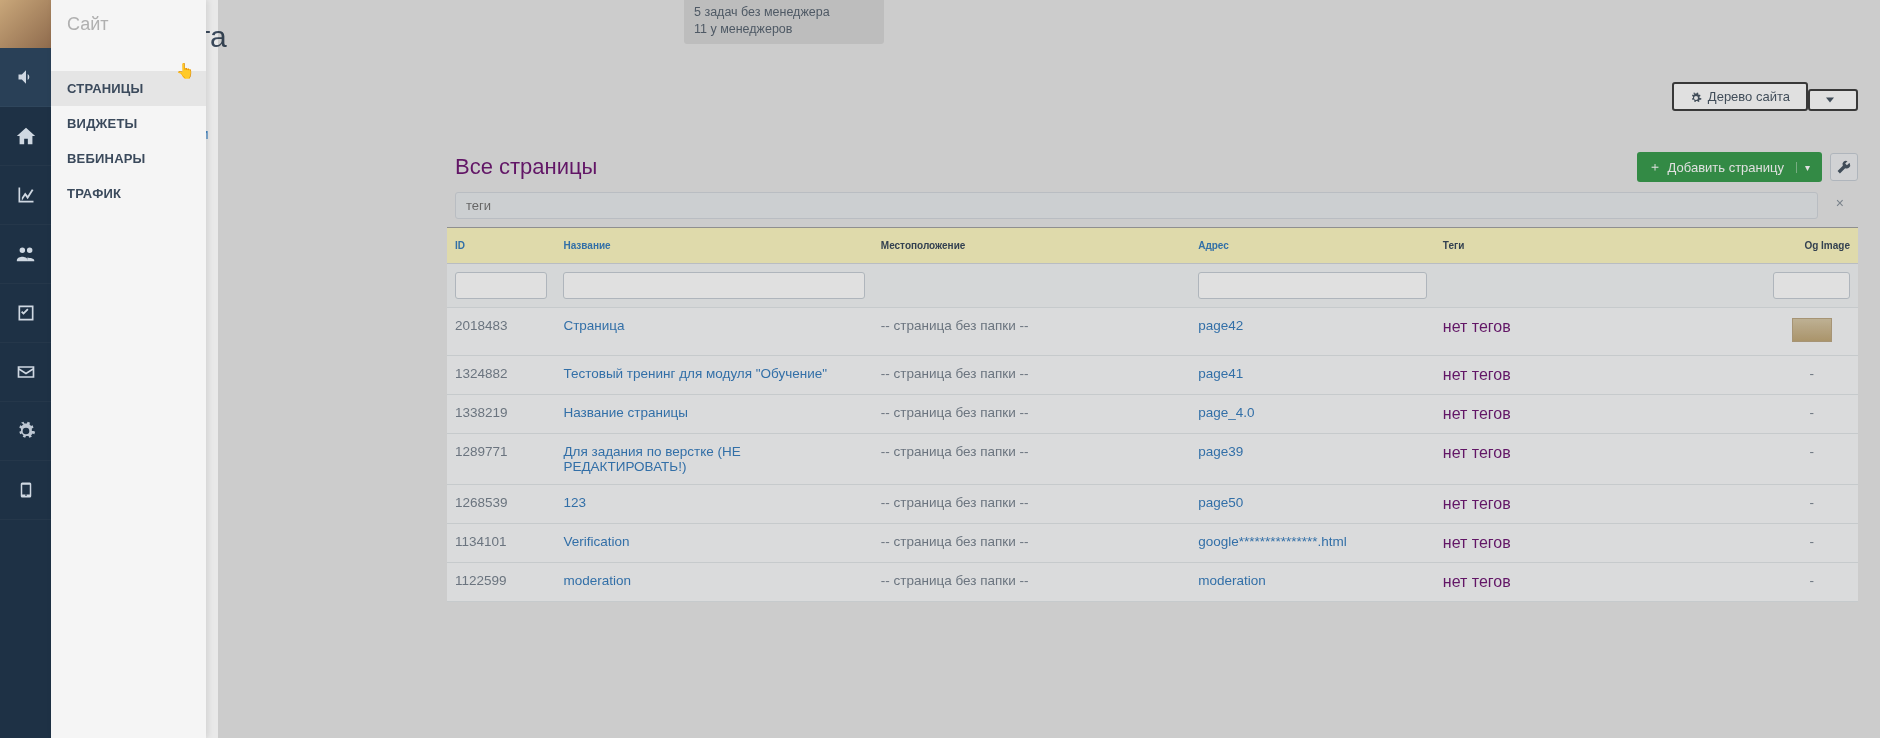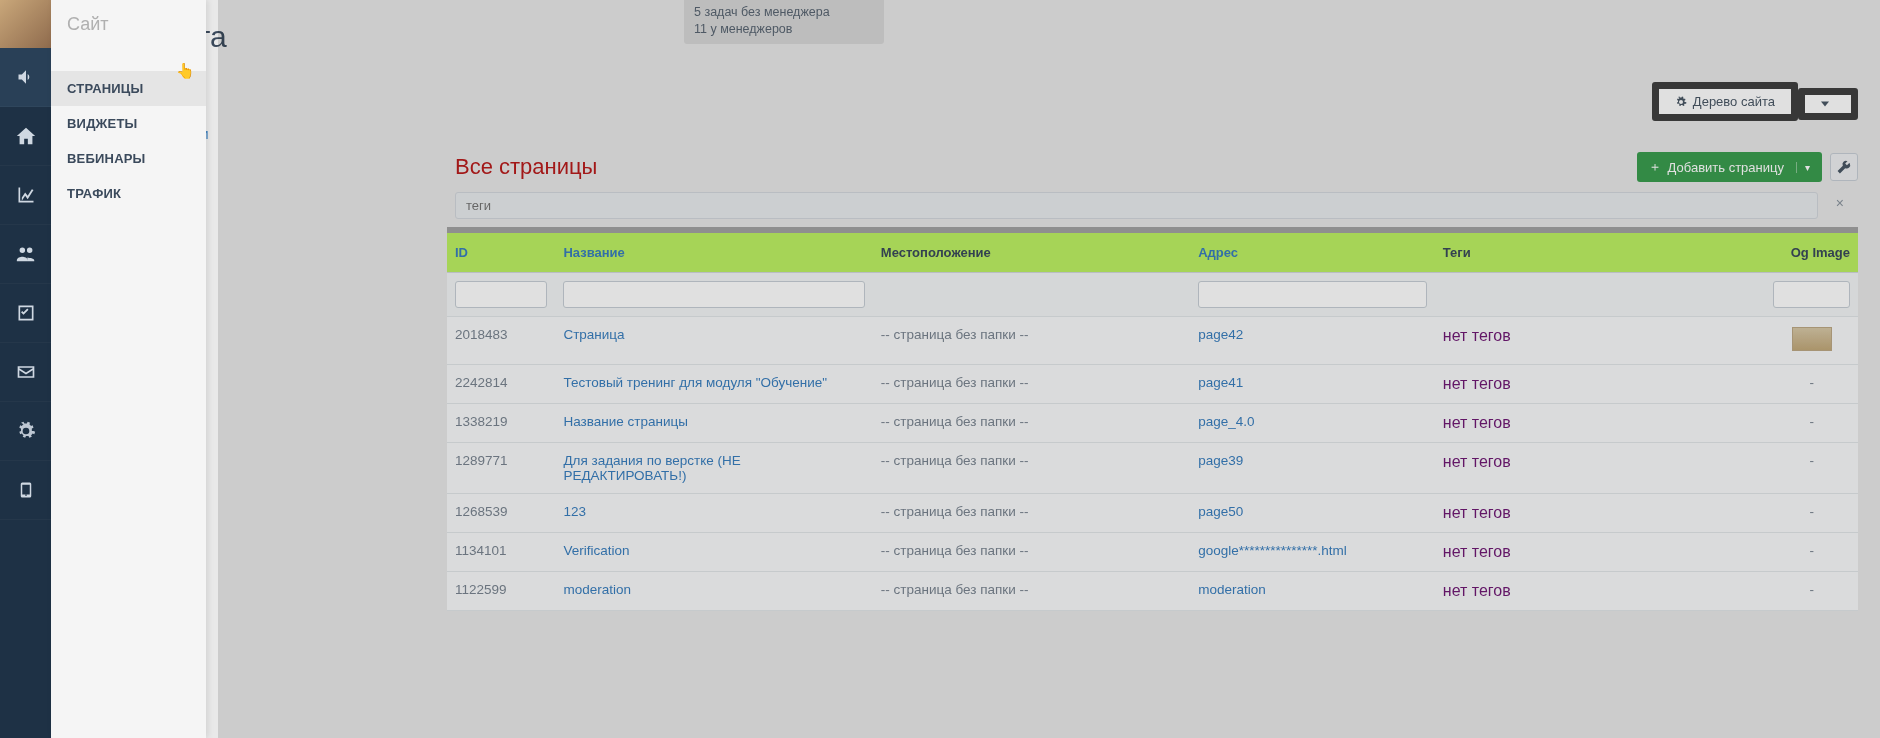--- a/index.html
+++ b/index.html
@@ -27,38 +27,38 @@
 
 .page { position:absolute; left:51px; top:0; right:0; height:100%; padding:0 0 0 40px; }
 .page-title-1 { font-size:30px; font-weight:400; color:#3b4a5c; margin-top:20px; }
 .page-title-2 { font-size:28px; font-weight:400; color:#3b4a5c; margin-top:22px; }
 .tabs-row { margin-top:18px; font-size:14px; color:#3b4a5c; }
 .tabs-row .tab { display:inline-block; margin-right:40px; color:#3b4a5c; }
 .tabs-row .tab.link { color:#3a7fbf; cursor:pointer; }
 
 
 .site-tree-group { position:absolute; right:22px; top:82px; z-index:30; }
-.site-tree { display:inline-flex; align-items:center; background:#fff; border:7px solid #404040; border-radius:3px; padding:5px 16px; font-size:13px; color:#4a5866; cursor:pointer; }
+.site-tree { display:inline-flex; align-items:flex-end; background:#fff; border:2px solid #404040; border-radius:3px; padding:5px 16px; font-size:13px; color:#4a5866; cursor:pointer; }
 .site-tree svg { margin-right:6px; }
 
 
 .panel { position:absolute; left:447px; right:22px; top:148px; bottom:0; background:transparent; }
 .panel-head { display:flex; align-items:center; justify-content:space-between; padding:4px 0 10px 8px; }
-.panel-head h2 { font-size:22px; font-weight:400; color:#b91c1c; }
+.panel-head h2 { font-size:22px; font-weight:400; color:#701a75; }
 .panel-head .tools { display:flex; gap:8px; align-items:center; }
 .btn-add { background:#3b9e4f; color:#fff; border:none; border-radius:3px; padding:6px 12px; font-size:13px; cursor:pointer; display:inline-flex; align-items:center; gap:6px;}
 .btn-add .caret { border-left:1px solid rgba(255,255,255,0.4); margin-left:6px; padding-left:8px; font-size:10px;}
 .btn-icon { background:#eef0f2; border:1px solid #c8cfd6; width:28px; height:28px; border-radius:3px; display:inline-flex; align-items:center; justify-content:center; cursor:pointer;}
 
 .tag-row { position:relative; margin:0 8px 8px 8px; }
 .tag-input { width:calc(100% - 32px); background:#e9ecee; border:1px solid #d3d8dd; border-radius:3px; padding:5px 10px; font-size:13px; color:#8a949e; }
 .tag-clear { position:absolute; right:6px; top:3px; color:#8a949e; font-size:14px; cursor:pointer; }
 
 table { width:100%; border-collapse:collapse; background:#f9fafb; }
-thead th { text-align:left; font-size:13px; font-weight:700; color:#3b4a5c; padding:12px 8px 12px 8px; border-top:6px solid #a3a3a3; border-bottom:1px solid #d3d8dd; background:#bef264;}
+thead th { text-align:left; font-size:10px; font-weight:700; color:#3b4a5c; padding:12px 8px 12px 8px; border-top:1px solid #a3a3a3; border-bottom:1px solid #d3d8dd; background:#fef9c3;}
 thead th.linkcol { color:#3a7fbf; cursor:pointer; }
 tbody td { padding:10px 8px; font-size:13.5px; border-bottom:1px solid #e2e6e9; vertical-align:top; }
 tbody td .link { color:#3a7fbf; cursor:pointer; }
 tbody td.muted { color:#7a8591; }
 tbody td.tag-col { color:#701a75; font-size:16px; }
 tbody td.og { text-align:center; color:#7a8591; }
 .filter-row td { background:#f3f5f6; padding:8px; }
 .filter-row input { width:100%; border:1px solid #c8cfd6; border-radius:3px; padding:5px 6px; font-size:13px; background:#fff;}
 .col-id { width:82px; }
 .col-name { width:240px; }
@@ -196,21 +196,21 @@
       </tr>
     <tr>
           <td class="muted">2018483</td>
           <td><span class="link">Страница</span></td>
           <td class="muted">-- страница без папки --</td>
           <td><span class="link">page42</span></td>
           <td class="tag-col">нет тегов</td>
           <td class="og"><span class="og-thumb"></span></td>
         </tr>
         <tr>
-          <td class="muted">2242814</td>
+          <td class="muted">1324882</td>
           <td><span class="link">Тестовый тренинг для модуля "Обучение"</span></td>
           <td class="muted">-- страница без папки --</td>
           <td><span class="link">page41</span></td>
           <td class="tag-col">нет тегов</td>
           <td class="og">-</td>
         </tr>
         <tr>
           <td class="muted">1338219</td>
           <td><span class="link">Название страницы</span></td>
           <td class="muted">-- страница без папки --</td>

